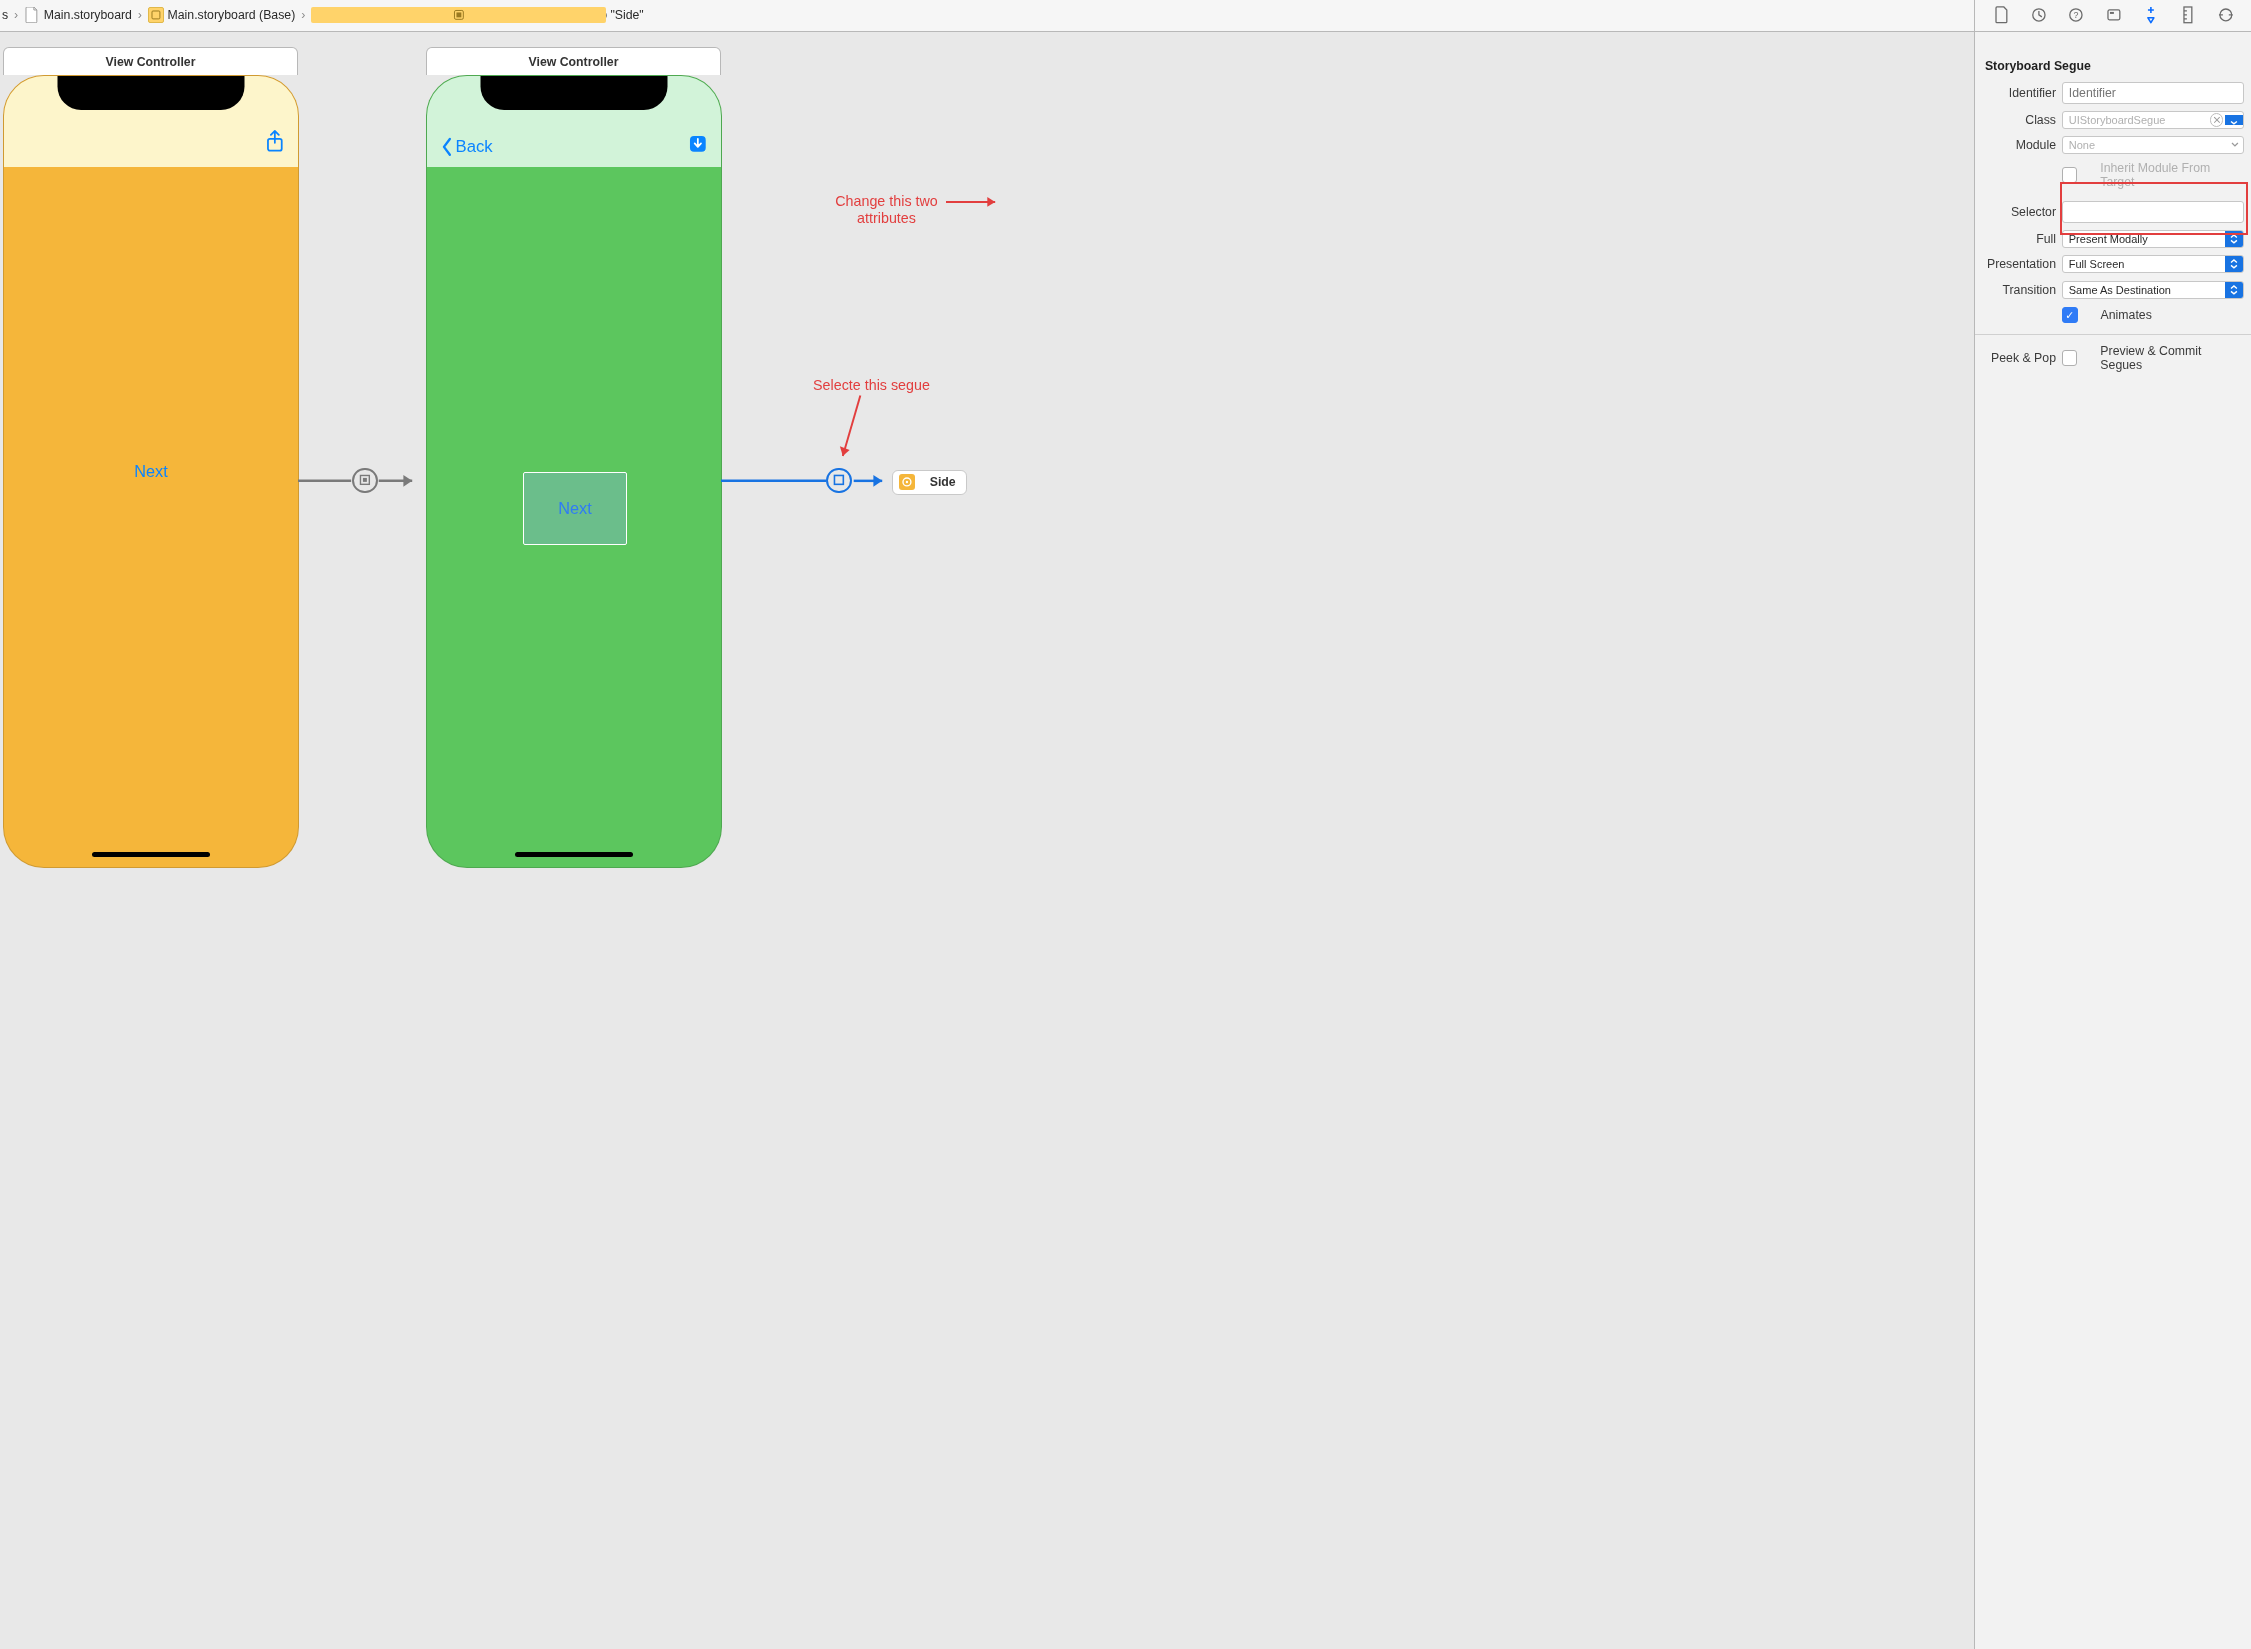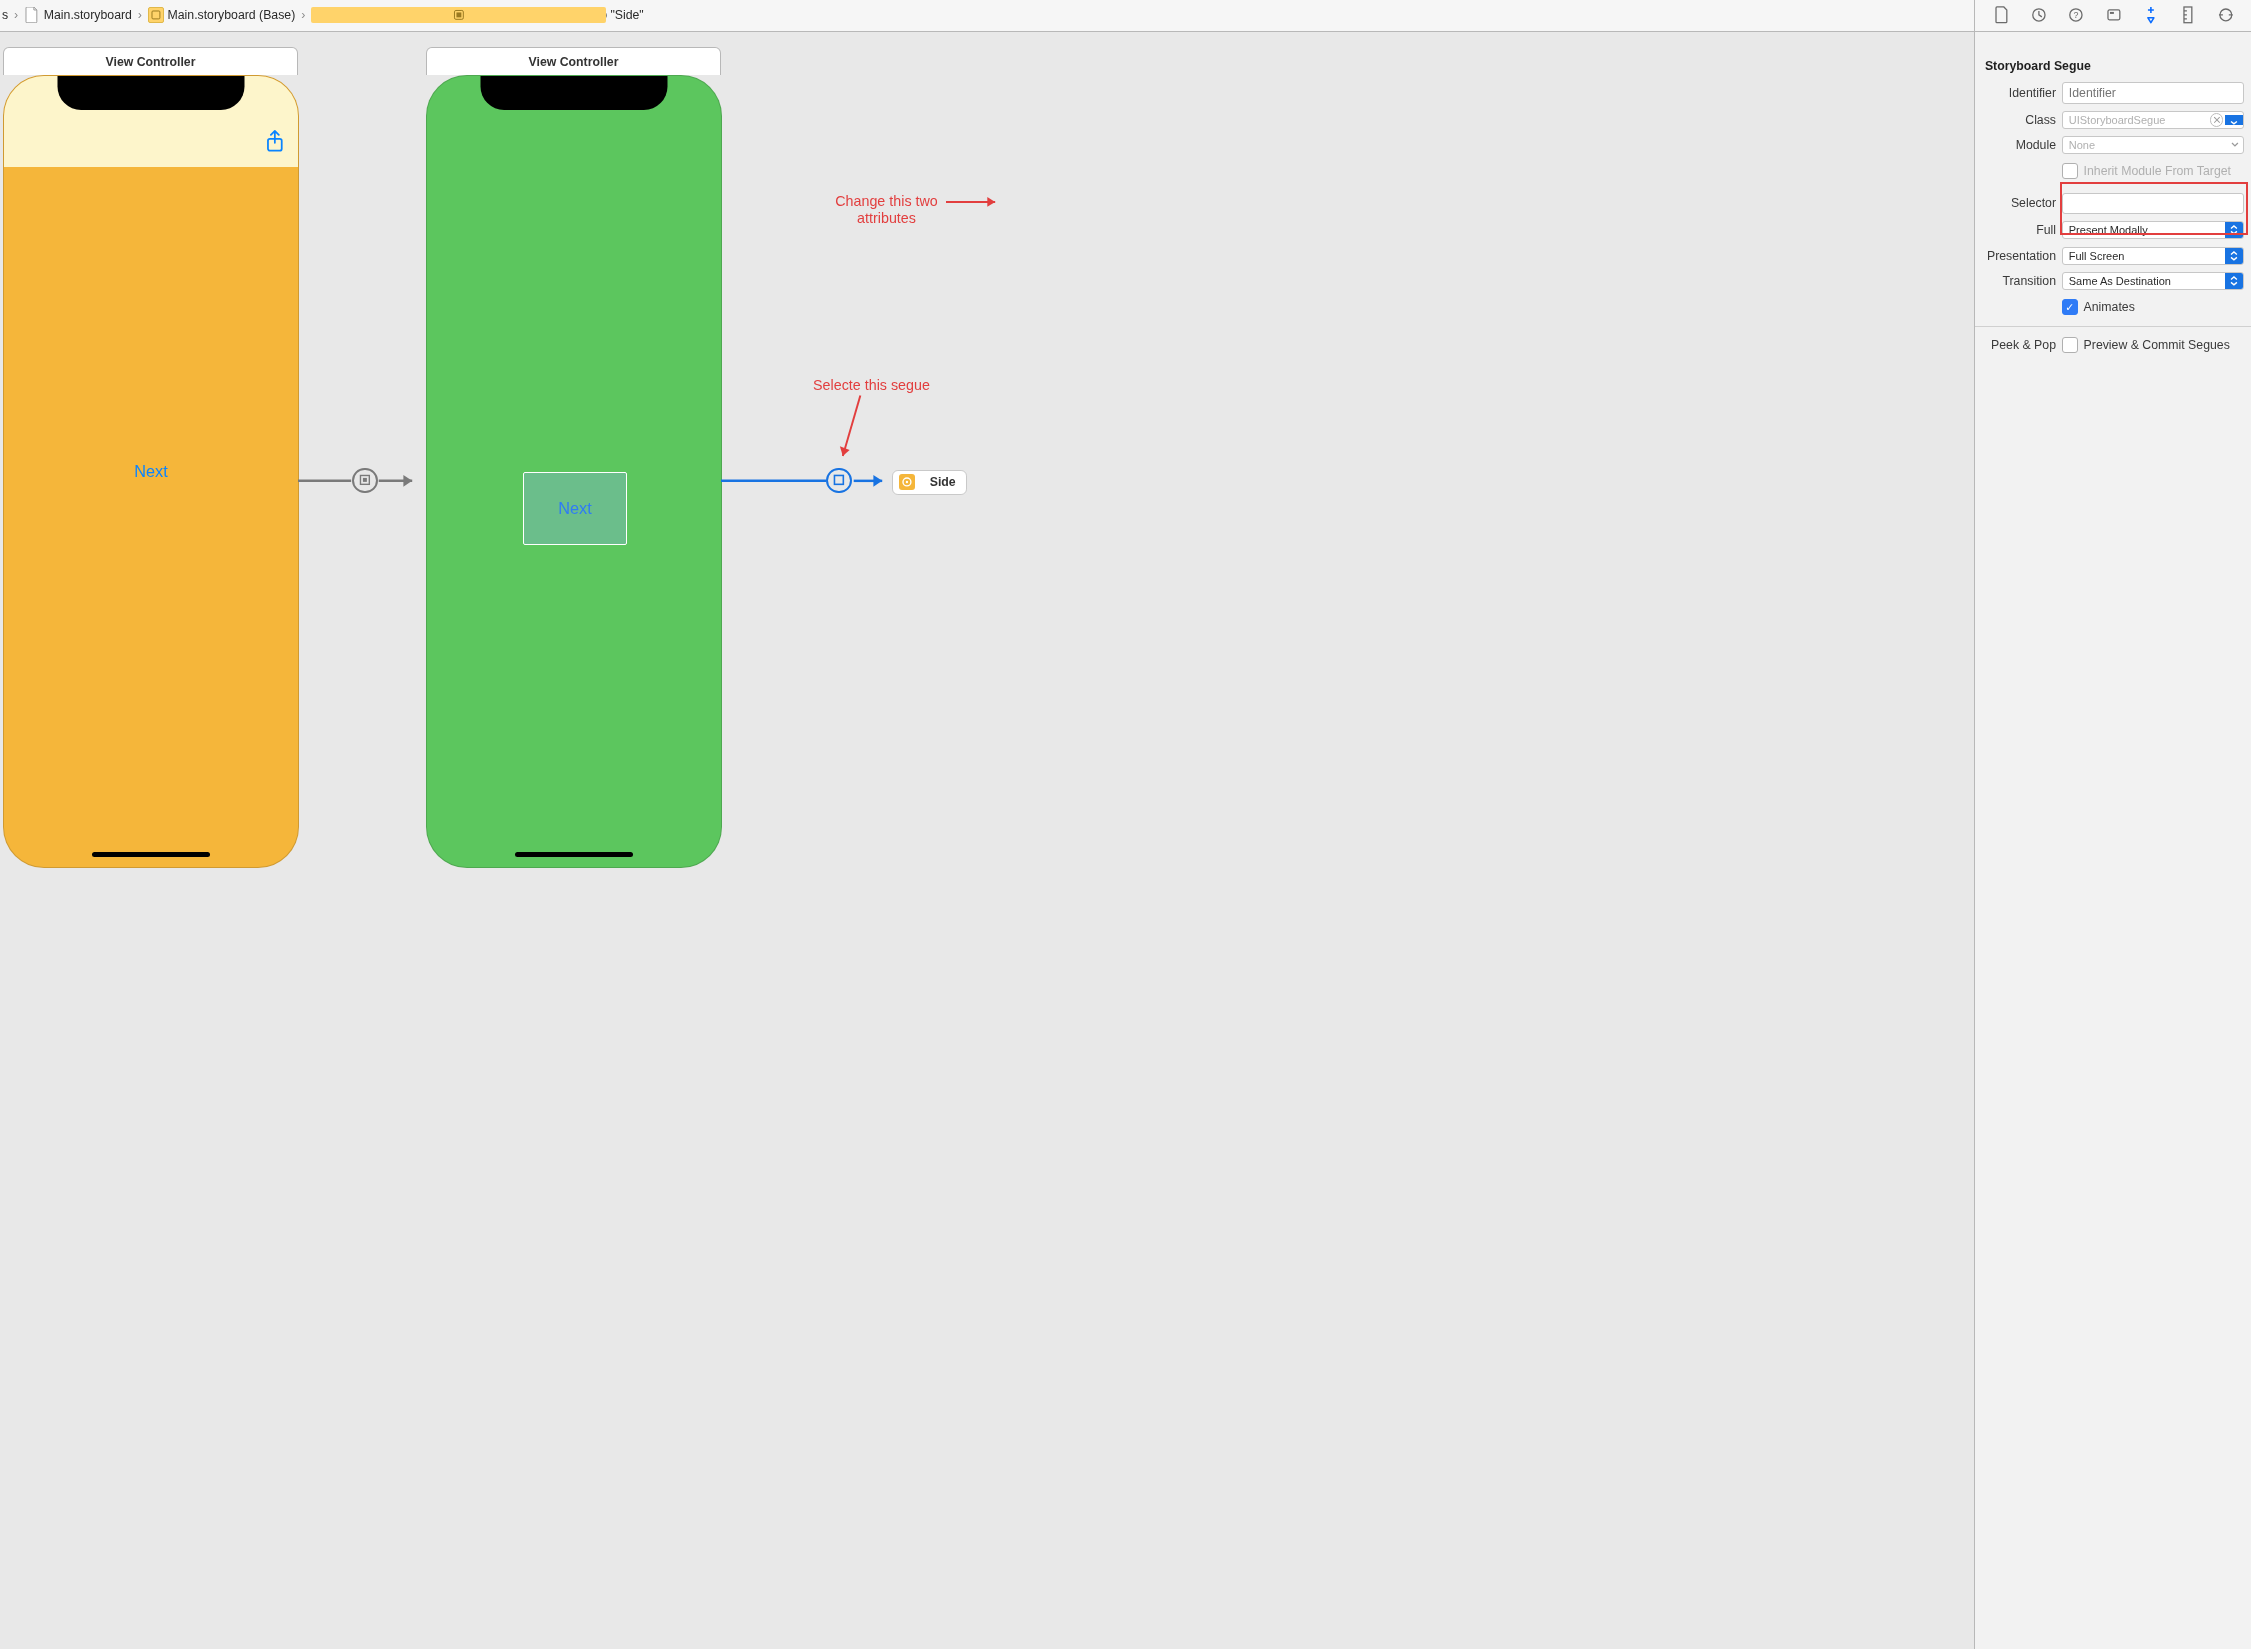--- a/index.html
+++ b/index.html
@@ -100,21 +100,21 @@
     display:flex;align-items:center;gap:2px;margin-left:auto;
   }
   .select .xcap .circle{
     width:13.8px;height:13.8px;border-radius:50%;border:1px solid #bcbcbc;display:flex;align-items:center;justify-content:center;color:#9a9a9a;font-size:9.9px;line-height:1;
   }
   .chk{
     width:15.8px;height:15.8px;border:1px solid #B0B0B0;border-radius:3px;background:#fff;display:inline-flex;align-items:center;justify-content:center;
   }
   .chk.checked{background:#2F7BF6;border-color:#2F7BF6;color:#fff;}
   .chk.checked::after{content:"✓";font-size:10.8px;line-height:1;}
-  .chk-label{font-size:12.3px;color:#3a3a3a;}
+  .chk-label{font-size:12.3px;color:#3a3a3a;margin-left:17px;}
   .chk-label.disabled{color:var(--text-disabled);}
   .hr{height:1px;background:var(--border-light);margin:5.9px 0;}
 
   
   .red-box{
     position:absolute;border:2px solid var(--red-ann);pointer-events:none;
   }
 
   
   .canvas{
@@ -316,20 +316,34 @@
       </svg>
   </div>
 
   <div class="scene" style="left:426px;top:15.8px;">
     <div class="title">
       <span>View Controller</span>
     </div>
     <div class="phone two">
       <div class="notch"></div>
       <div class="phone-body">
+        <div class="nav">
+          <span class="left">
+            <svg width="11.8" height="19.7" viewBox="0 0 12 20">
+                <path d="M9 2 3 10l6 8" fill="none" stroke="#0A84FF" stroke-width="2.4" stroke-linecap="round" stroke-linejoin="round"></path>
+              </svg>
+            <span>Back</span>
+          </span>
+          <span class="right">
+            <svg width="19.7" height="19.7" viewBox="0 0 20 20">
+                <rect x="2" y="2" width="16" height="16" rx="4" fill="#0A84FF"></rect>
+                <path d="M10 5v7m-3.2-2.4L10 13l3.2-3.4" fill="none" stroke="#fff" stroke-width="1.8" stroke-linecap="round" stroke-linejoin="round"></path>
+              </svg>
+          </span>
+        </div>
         <div class="sel-rect" style="left:96px;top:396px;width:104px;height:73px;">
           <span>Next</span>
         </div>
       </div>
       <div class="home-ind"></div>
     </div>
   </div>
 
   <svg class="conn" style="left:721px;top:439px;width:173px;height:19.7px;" viewBox="0 0 176 20" width="173" height="19.7">
     <line x1="0" y1="10" x2="107" y2="10" stroke="#1873E2" stroke-width="2.5"></line>

